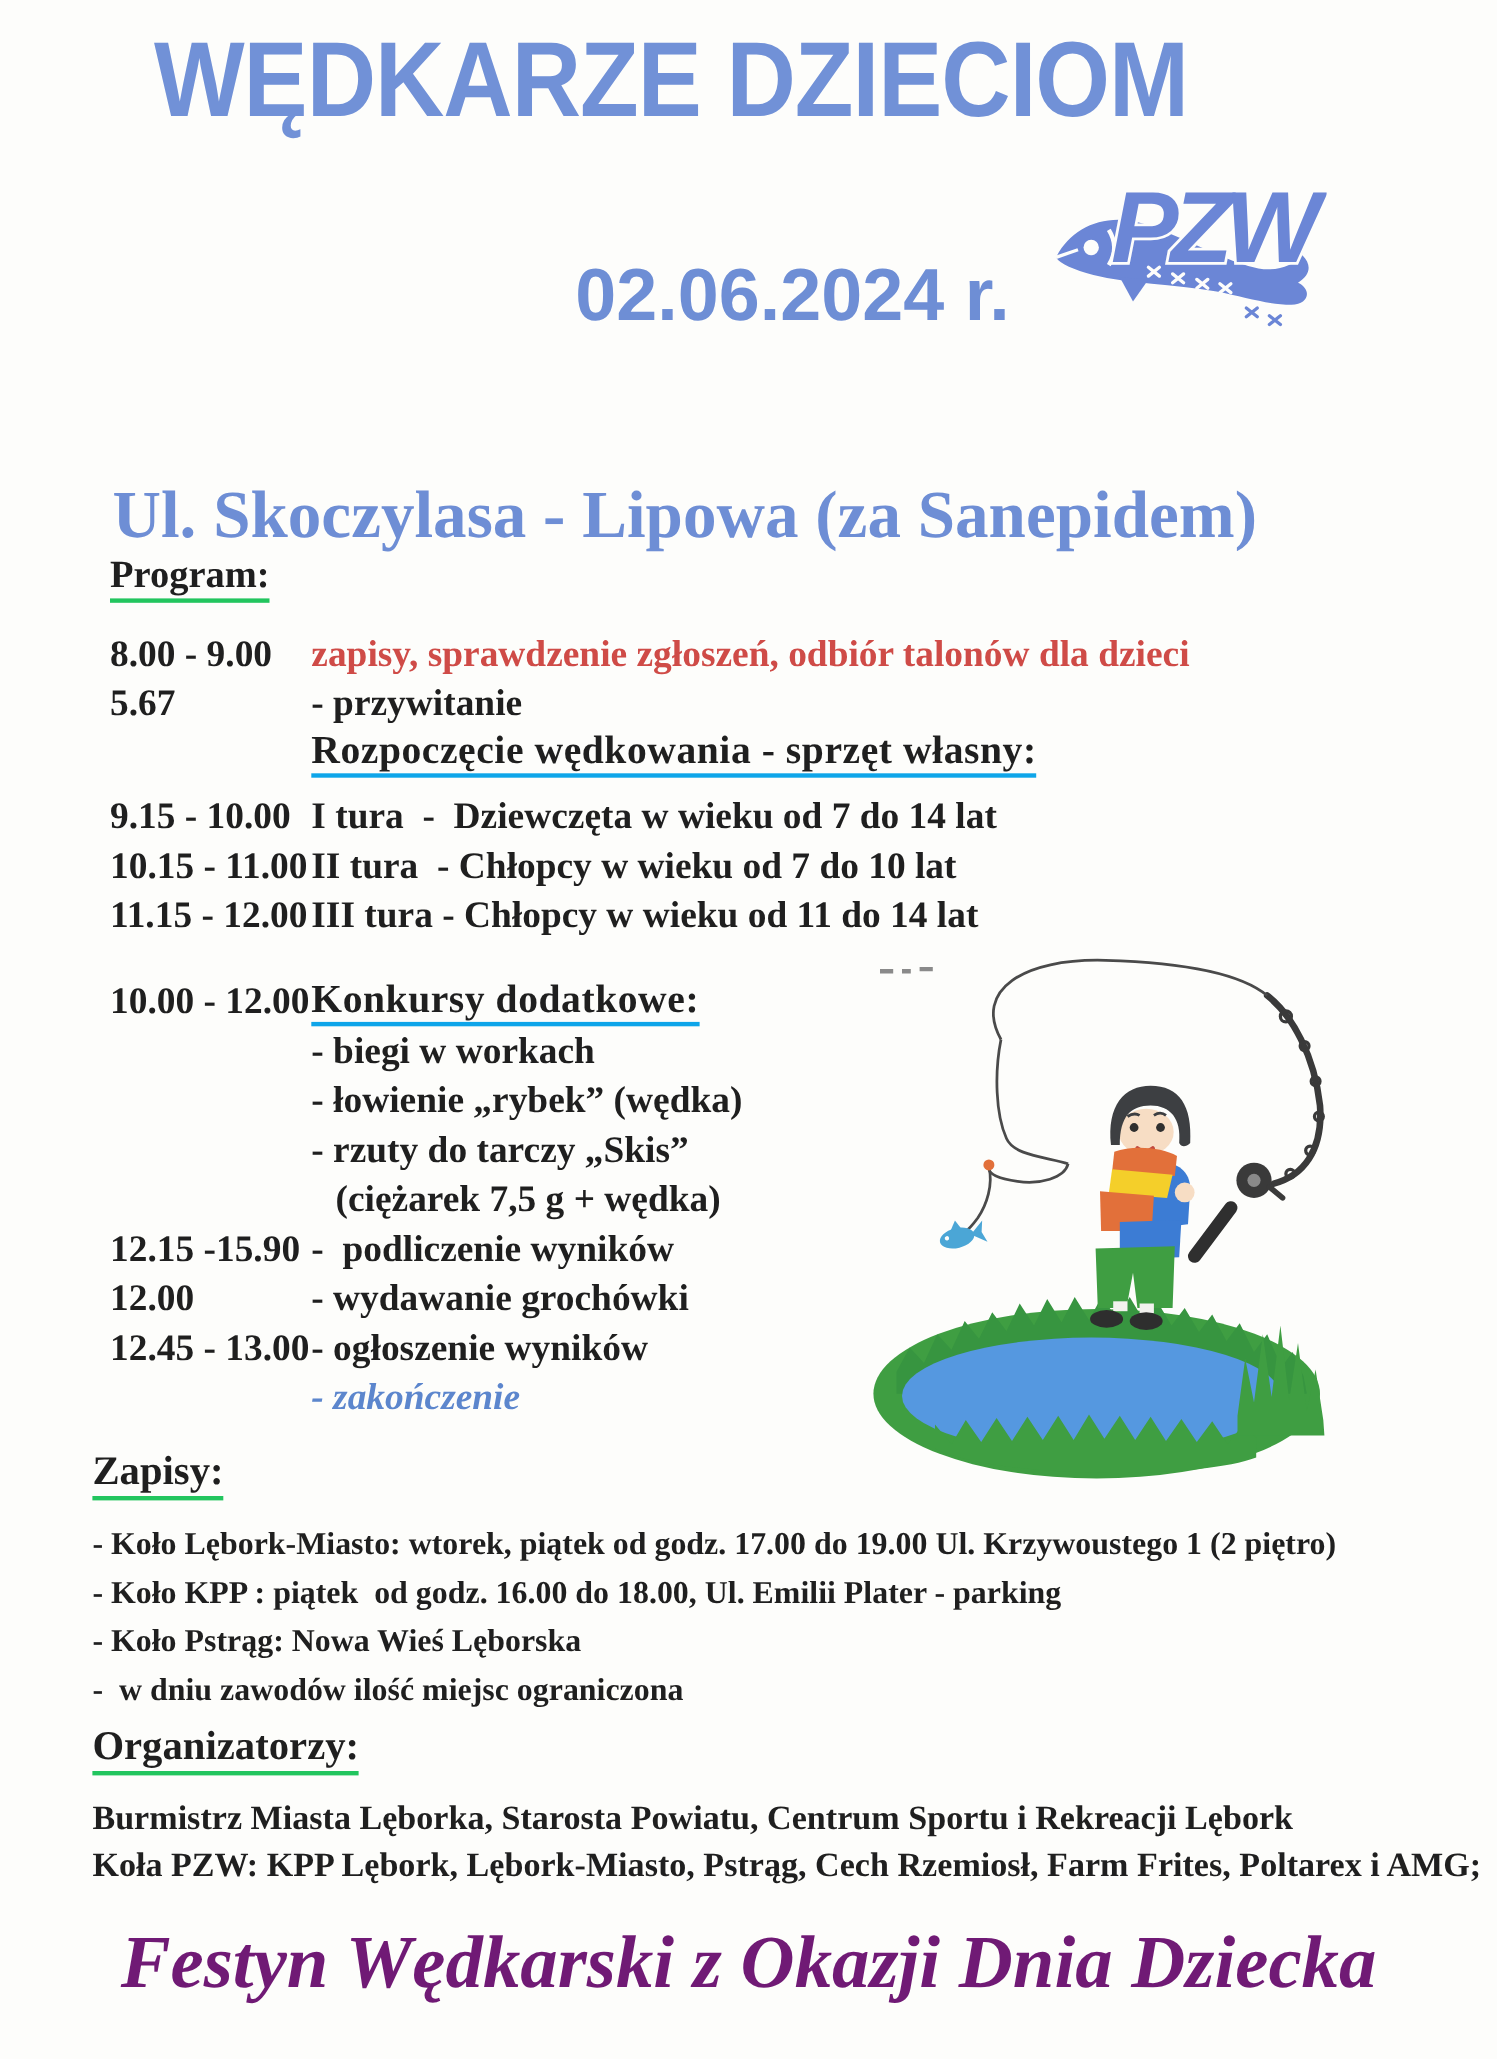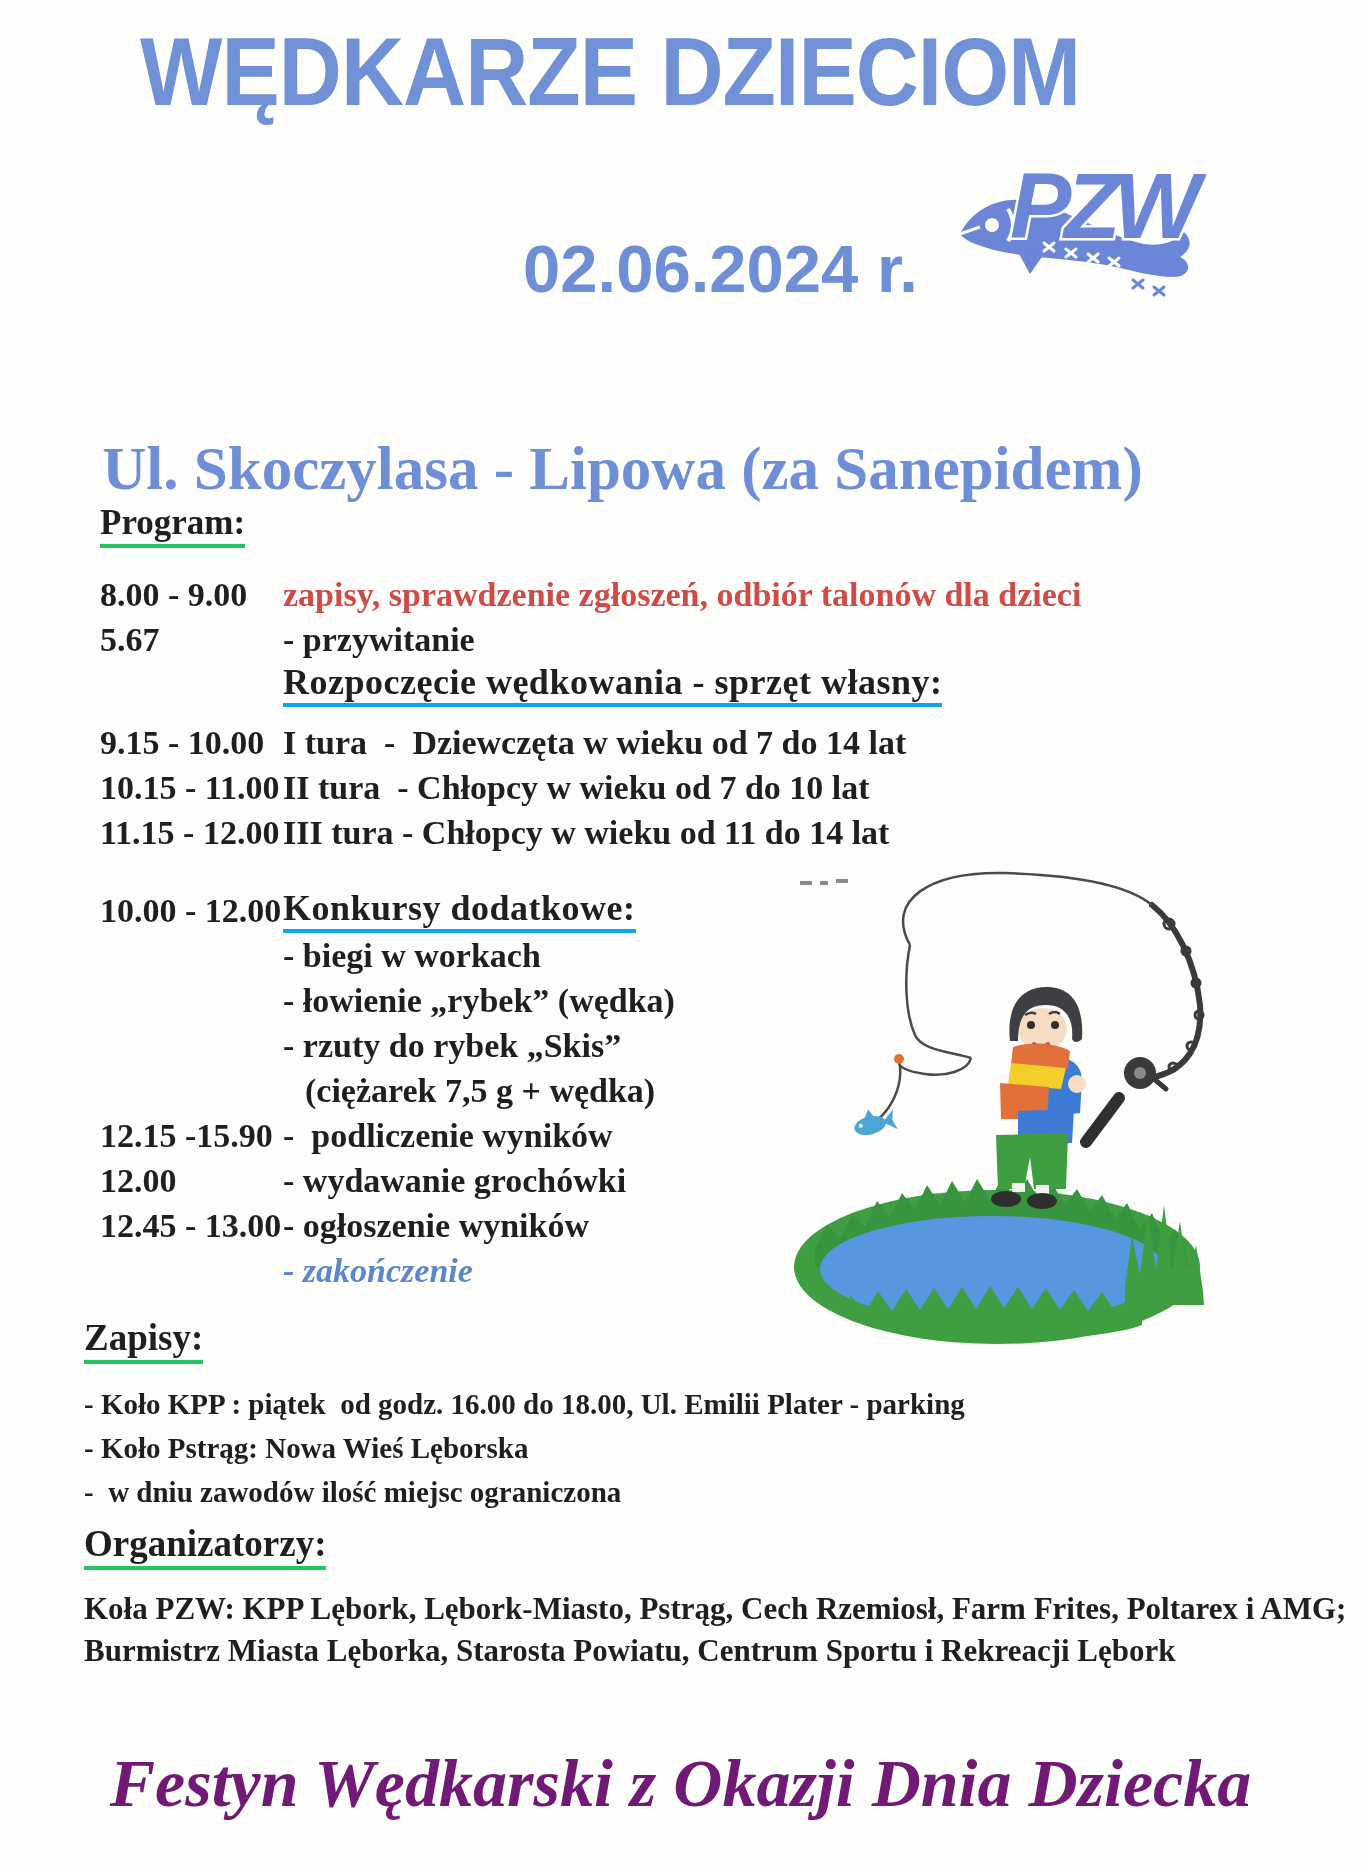--- a/index.html
+++ b/index.html
@@ -95,21 +95,21 @@
     <div>
         <div class="p-row s-red"><span class="p-time">8.00 - 9.00</span><span class="p-desc">zapisy, sprawdzenie zgłoszeń, odbiór talonów dla dzieci</span></div>
         <div class="p-row"><span class="p-time">5.67</span><span class="p-desc">- przywitanie</span></div>
         <div class="p-row s-header"><span class="p-time"></span><span class="p-desc">Rozpoczęcie wędkowania - sprzęt własny:</span></div>
         <div class="p-row" style="margin-top: 13px;"><span class="p-time">9.15 - 10.00</span><span class="p-desc">I tura  -  Dziewczęta w wieku od 7 do 14 lat</span></div>
         <div class="p-row"><span class="p-time">10.15 - 11.00</span><span class="p-desc">II tura  - Chłopcy w wieku od 7 do 10 lat</span></div>
         <div class="p-row"><span class="p-time">11.15 - 12.00</span><span class="p-desc">III tura - Chłopcy w wieku od 11 do 14 lat</span></div>
         <div class="p-row s-header" style="margin-top: 33px;"><span class="p-time">10.00 - 12.00</span><span class="p-desc">Konkursy dodatkowe:</span></div>
         <div class="p-row"><span class="p-time"></span><span class="p-desc">- biegi w workach</span></div>
         <div class="p-row"><span class="p-time"></span><span class="p-desc">- łowienie „rybek” (wędka)</span></div>
-        <div class="p-row"><span class="p-time"></span><span class="p-desc">- rzuty do rybek „Skis”</span></div>
+        <div class="p-row"><span class="p-time"></span><span class="p-desc">- rzuty do tarczy „Skis”</span></div>
         <div class="p-row s-indent"><span class="p-time"></span><span class="p-desc">(ciężarek 7,5 g + wędka)</span></div>
         <div class="p-row"><span class="p-time">12.15 -15.90</span><span class="p-desc">-  podliczenie wyników</span></div>
         <div class="p-row"><span class="p-time">12.00</span><span class="p-desc">- wydawanie grochówki</span></div>
         <div class="p-row"><span class="p-time">12.45 - 13.00</span><span class="p-desc">- ogłoszenie wyników</span></div>
         <div class="p-row s-blue-italic"><span class="p-time"></span><span class="p-desc">- zakończenie</span></div>
       </div>
   </section>
 
   <svg class="illu" width="470" height="500" viewBox="0 0 470 500">
 
@@ -183,27 +183,28 @@
       <ellipse cx="236" cy="344" rx="15" ry="8" fill="#2e2e2e"></ellipse>
       <ellipse cx="272" cy="346" rx="15" ry="8" fill="#2e2e2e"></ellipse>
     </g>
   </svg>
 
   <section class="bottom">
     <div class="sec-h">
       <span class="u">Zapisy:</span>
     </div>
     <div>
+        <div class="z-item">- Koło Lębork-Miasto: wtorek, piątek od godz. 17.00 do 19.00 Ul. Krzywoustego 1 (2 piętro)</div>
         <div class="z-item">- Koło KPP : piątek  od godz. 16.00 do 18.00, Ul. Emilii Plater - parking</div>
         <div class="z-item">- Koło Pstrąg: Nowa Wieś Lęborska</div>
         <div class="z-item">-  w dniu zawodów ilość miejsc ograniczona</div>
       </div>
     <div class="sec-h org-h">
       <span class="u">Organizatorzy:</span>
     </div>
     <div>
+        <div class="o-line">Burmistrz Miasta Lęborka, Starosta Powiatu, Centrum Sportu i Rekreacji Lębork</div>
         <div class="o-line">Koła PZW: KPP Lębork, Lębork-Miasto, Pstrąg, Cech Rzemiosł, Farm Frites, Poltarex i AMG;</div>
-        <div class="o-line">Burmistrz Miasta Lęborka, Starosta Powiatu, Centrum Sportu i Rekreacji Lębork</div>
       </div>
   </section>
 
   <div class="footer">Festyn Wędkarski z Okazji Dnia Dziecka</div>
 </div>
 
 </body></html>

